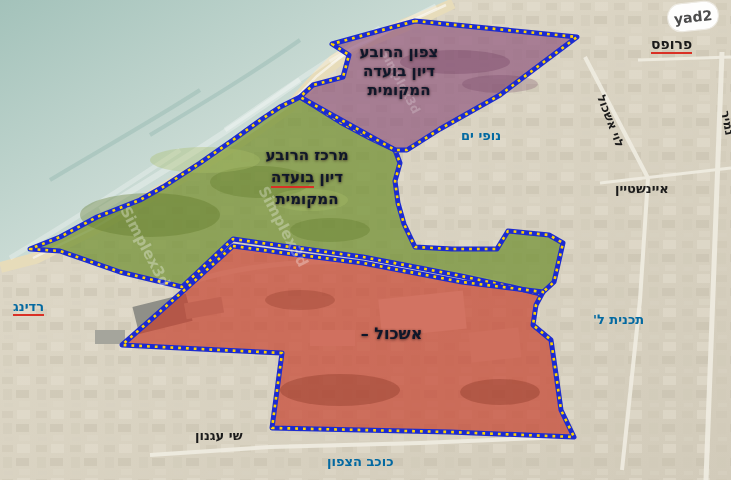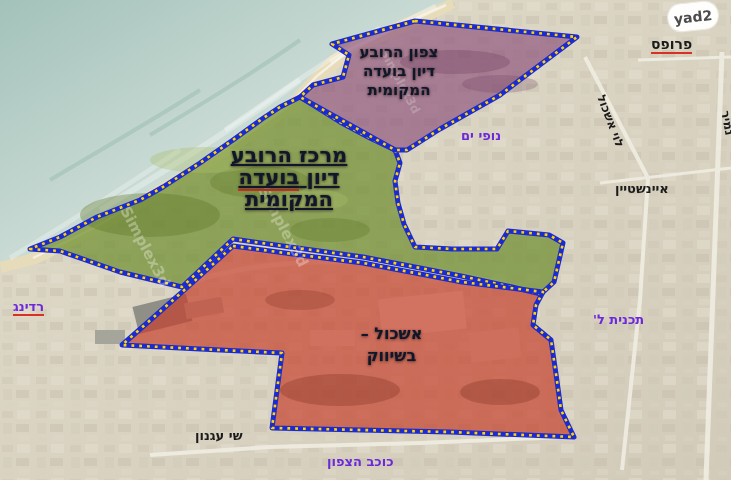--- a/index.html
+++ b/index.html
@@ -9,28 +9,28 @@
     background:#d8d1c1;
   }
   .stage svg{position:absolute;left:0;top:0;}
   .labels{position:absolute;left:0;top:0;width:731px;height:480px;}
   .region-label{
     position:absolute;direction:rtl;text-align:center;color:#0f172a;font-weight:700;
     text-shadow:0 1px 3px rgba(40,20,20,.55), 0 0 2px rgba(60,30,30,.4);
   }
   .region-label .ln{white-space:nowrap;}
   .purple-label{left:325px;top:43px;width:148px;font-size:15px;line-height:19px;}
-  .green-label{left:205px;top:144px;width:168px;font-size:21px;line-height:22px;text-decoration:underline;}
+  .green-label{left:223px;top:144px;width:168px;font-size:15px;line-height:22px;}
   .red-label{left:319px;top:323px;width:145px;font-size:16px;line-height:22px;}
   .misspell{border-bottom:2px solid #d93025;padding-bottom:0px;}
   .map-label{
     position:absolute;direction:rtl;font-weight:700;font-size:13px;white-space:nowrap;
     color:#1b1b1b;letter-spacing:0;
   }
-  .brown{color:#6d28d9;}
+  .brown{color:#0369a1;}
   .lbl-profes{left:651px;top:36px;font-size:14px;}
   .lbl-nofei-yam{left:461px;top:128px;}
   .lbl-levi-eshkol{left:583px;top:114px;font-size:12px;transform:rotate(69deg);transform-origin:50% 50%;}
   .lbl-namir{left:715px;top:116px;font-size:12px;transform:rotate(80deg);transform-origin:50% 50%;}
   .lbl-einstein{left:615px;top:181px;text-align:right;}
   .lbl-tochnit-l{left:593px;top:312px;}
   .lbl-reading{left:13px;top:299px;}
   .lbl-shai-agnon{left:195px;top:428px;}
   .lbl-kochav{left:327px;top:454px;}
   .yad2-logo{
@@ -147,21 +147,20 @@
   </div>
 
   <div class="region-label green-label">
     <div class="ln">מרכז הרובע</div>
     <div class="ln"><span>דיון</span> <span class="misspell">בועדה</span></div>
     <div class="ln">המקומית</div>
   </div>
 
   <div class="region-label red-label">
     <div class="ln">אשכול –</div>
-    <div class="ln">בשיווק</div>
   </div>
 
   <div class="map-label lbl-profes"><span class="misspell">פרופס</span></div>
   <div class="map-label brown lbl-nofei-yam">נופי ים</div>
   <div class="map-label lbl-levi-eshkol">לוי אשכול</div>
   <div class="map-label lbl-namir">נמיר</div>
   <div class="map-label lbl-einstein">איינשטיין</div>
   <div class="map-label brown lbl-tochnit-l">תכנית ל'</div>
   <div class="map-label brown lbl-reading"><span class="misspell">רדינג</span></div>
   <div class="map-label lbl-shai-agnon">שי עגנון</div>

